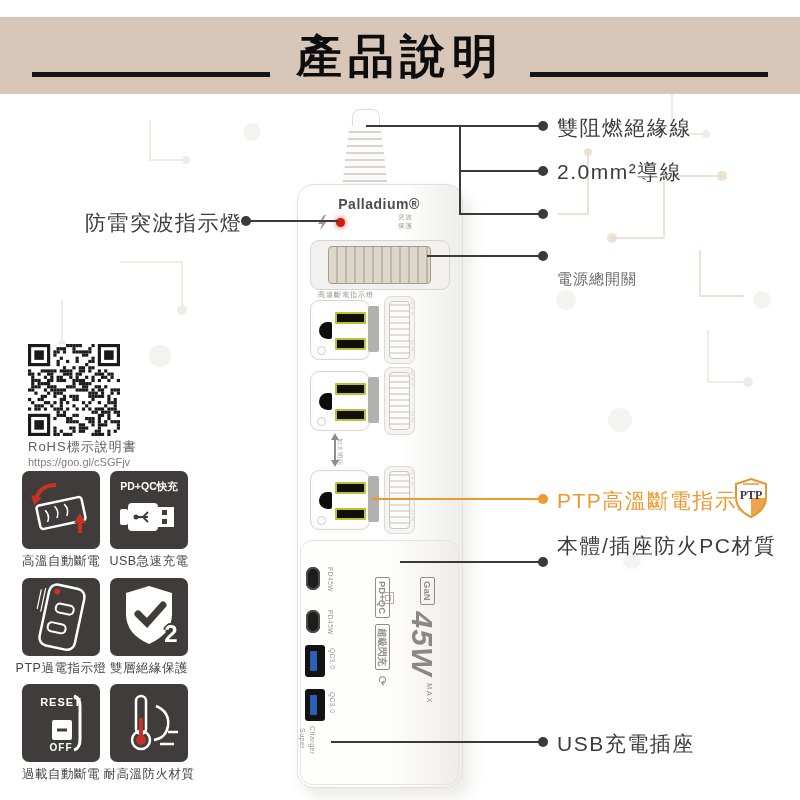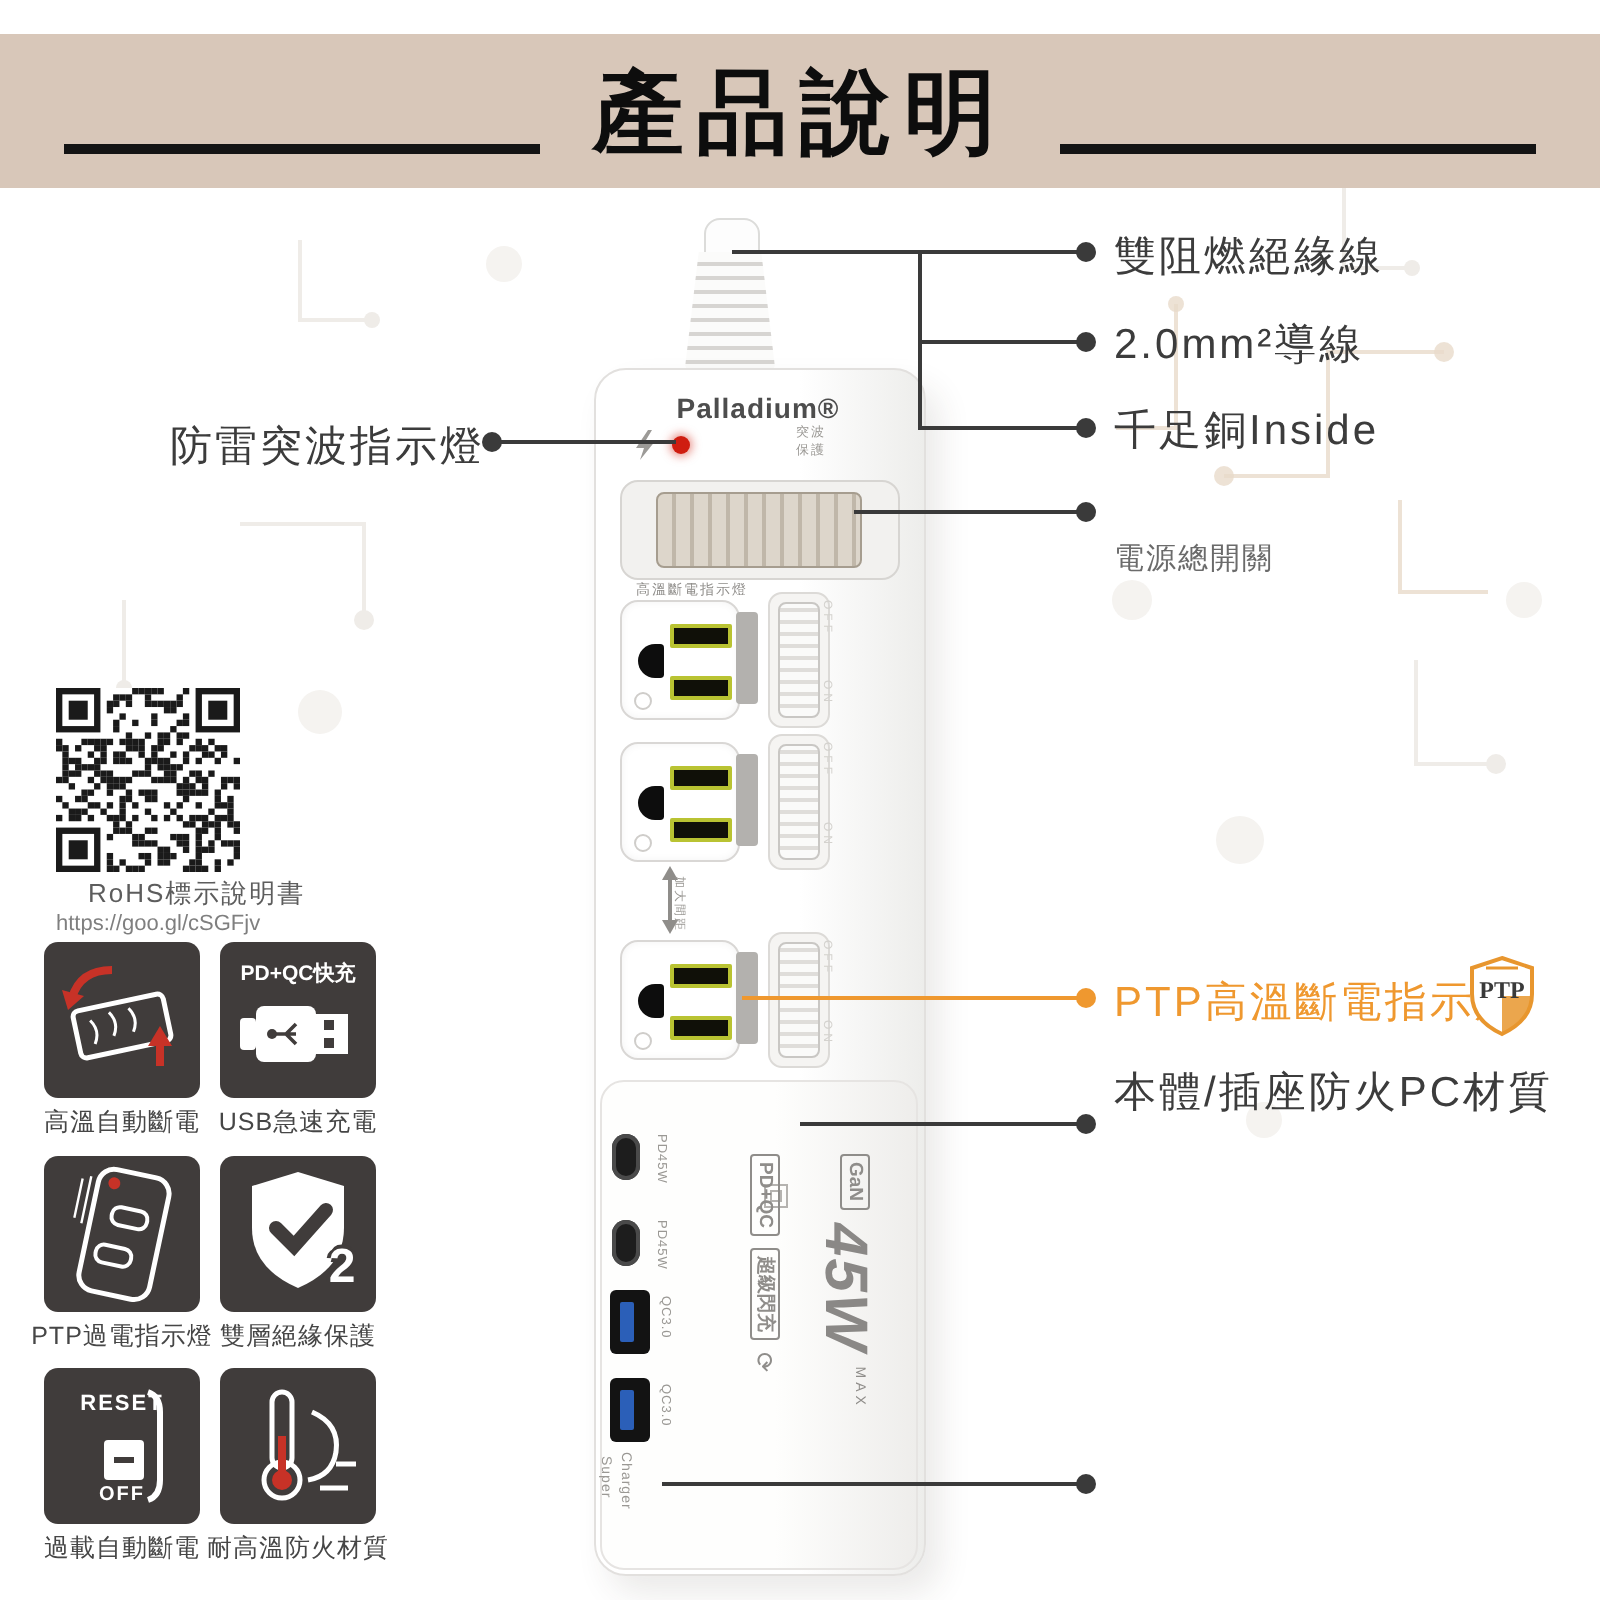--- a/index.html
+++ b/index.html
@@ -73,21 +73,21 @@
   .watt{font-size:30px;font-style:italic;font-weight:800;line-height:26px;letter-spacing:1px;color:#8a8886;}
   .max{font-size:7px;letter-spacing:2px;margin-top:2px;}
   .flash-ic{font-size:12px;line-height:12px;}
   .dins{position:absolute;left:382px;top:592px;width:10px;height:10px;border:1px solid #b5b3b0;}
   .dins::after{content:"";position:absolute;left:2px;top:2px;width:4px;height:4px;border:1px solid #b5b3b0;}
   
   .sp-note{position:absolute;left:344px;top:438px;font-size:6px;color:#9a9894;
            transform:rotate(90deg);transform-origin:left top;letter-spacing:1px;white-space:nowrap;}
   
   .qr-wrap{position:absolute;left:28px;top:344px;width:92px;height:92px;}
-  .qr-cap{position:absolute;left:28px;top:438px;font-size:13px;color:#5d5d5d;letter-spacing:1px;margin-left:16px;}
+  .qr-cap{position:absolute;left:28px;top:438px;font-size:13px;color:#5d5d5d;letter-spacing:1px;}
   .qr-url{position:absolute;left:28px;top:456px;font-size:11px;color:#7f7f7f;}
   
   .tile{position:absolute;width:78px;height:78px;background:#403c3b;border-radius:7px;}
   .tile svg{position:absolute;left:0;top:0;}
   .tcap{position:absolute;width:120px;text-align:center;font-size:12.5px;color:#464646;
         letter-spacing:.5px;white-space:nowrap;}
   .tile-txt{position:absolute;width:100%;text-align:center;color:#fff;font-weight:700;}
   .badge-wrap{position:absolute;left:733px;top:477px;width:36px;height:42px;}
   .badge-txt{position:absolute;left:0;top:11px;width:36px;text-align:center;
              font-family:"Liberation Serif","DejaVu Serif",serif;font-size:12px;font-weight:700;color:#3a3a3a;}
@@ -250,24 +250,24 @@
 
   <div class="hline" style="left:400px;top:561px;width:141px;"></div>
   <div class="dot" style="left:538px;top:557px;"></div>
   <div class="hline" style="left:331px;top:741px;width:210px;"></div>
   <div class="dot" style="left:538px;top:737px;"></div>
 
   <div class="callout" style="left:557px;top:114px;">雙阻燃絕緣線</div>
 
   <div class="callout" style="left:85px;top:209px;">防雷突波指示燈</div>
   <div class="callout" style="left:557px;top:158px;">2.0mm²導線</div>
-  <div class="callout" style="left:557px;top:201px;">千足銅Inside</div>
   <div class="callout-sub" style="left:557px;top:270px;">電源總開關</div>
   <div class="callout orange-txt" style="left:557px;top:487px;">PTP高溫斷電指示燈</div>
   <div class="callout" style="left:557px;top:532px;">本體/插座防火PC材質</div>
+  <div class="callout" style="left:557px;top:730px;">USB充電插座</div>
 
   <div class="badge-wrap">
     <svg width="36" height="42">
       <path d="M18 2 L33 7 V20 Q33 33 18 40 Q3 33 3 20 V7 Z" fill="#ffffff" stroke="#e8962e" stroke-width="2"></path>
       <path d="M18 21 H33 Q32 33 18 40 Z" fill="#e8962e" opacity="0.85"></path>
       <line x1="10" y1="7" x2="26" y2="7" stroke="#e8962e" stroke-width="1.5"></line>
     </svg>
     <div class="badge-txt">PTP</div>
   </div>
 

